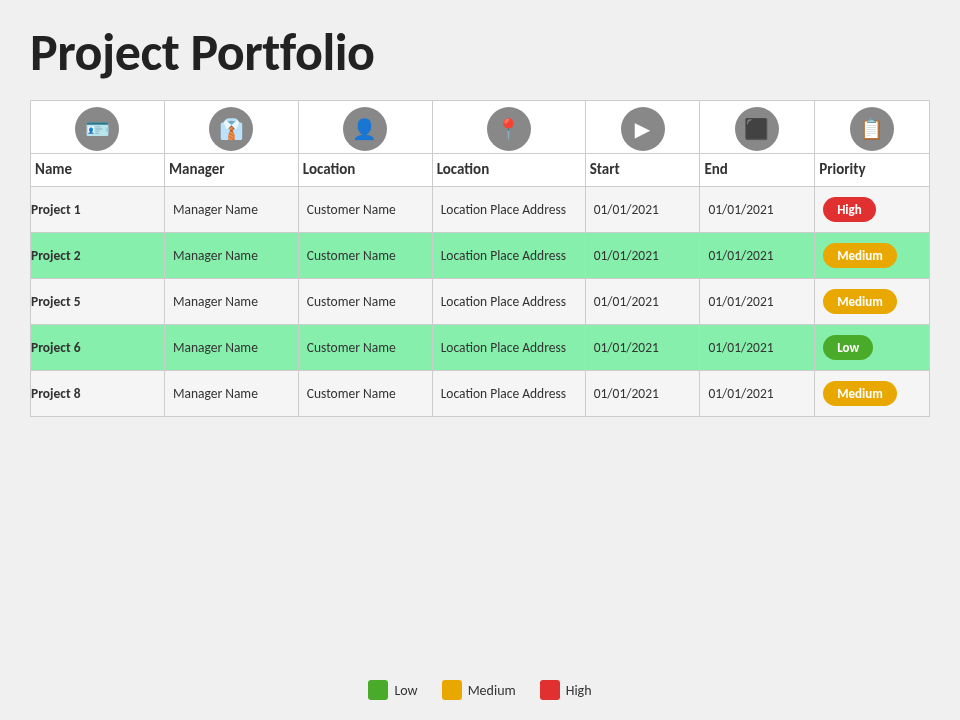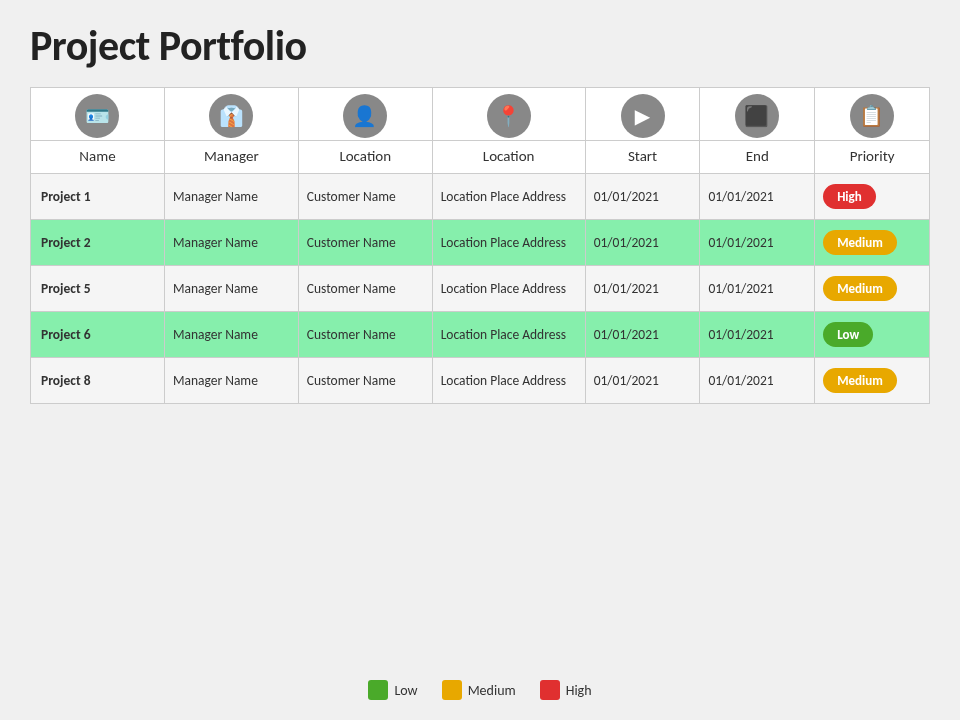--- a/index.html
+++ b/index.html
@@ -7,21 +7,21 @@
       font-family: 'Calibri', 'Segoe UI', Arial, sans-serif;
       background: #f0f0f0;
       width: 960px;
       height: 720px;
       overflow: hidden;
       display: flex;
       flex-direction: column;
       padding: 20px 30px;
     }
     h1 {
-      font-size: 42px;
+      font-size: 52px;
       font-weight: 700;
       color: #222;
       margin-bottom: 16px;
       letter-spacing: -0.5px;
     }
     .table-wrapper {
       flex: 1;
       overflow: hidden;
     }
     table {
@@ -37,24 +37,23 @@
     colgroup col:nth-child(6) { width: 12%; }
     colgroup col:nth-child(7) { width: 12%; }
 
     thead tr.icon-row td {
       text-align: center;
       padding: 6px 4px 2px;
       border: 1px solid #ccc;
       background: #fff;
     }
     thead tr.label-row td {
-      text-align: center;
-      padding: 6px 12px 8px;
+      padding: 6px 4px 8px;
       font-size: 15px;
-      font-weight: 400;
+      font-weight: 700;
       color: #333;
       border: 1px solid #ccc;
       background: #fff;
     }
     .icon-circle {
       width: 44px;
       height: 44px;
       border-radius: 50%;
       background: #888;
       display: inline-flex;
@@ -73,21 +72,21 @@
       padding: 10px 8px;
       border: 1px solid #ccc;
       font-size: 13.5px;
       color: #333;
       text-align: left;
       vertical-align: middle;
     }
     tbody td:first-child {
       font-weight: 700;
       text-align: left;
-      padding-left: 10px;
+      padding-left: 0;
     }
     .priority-badge {
       display: inline-block;
       padding: 5px 14px;
       border-radius: 20px;
       color: #fff;
       font-weight: 700;
       font-size: 13px;
     }
     .priority-high { background: #e03030; }

